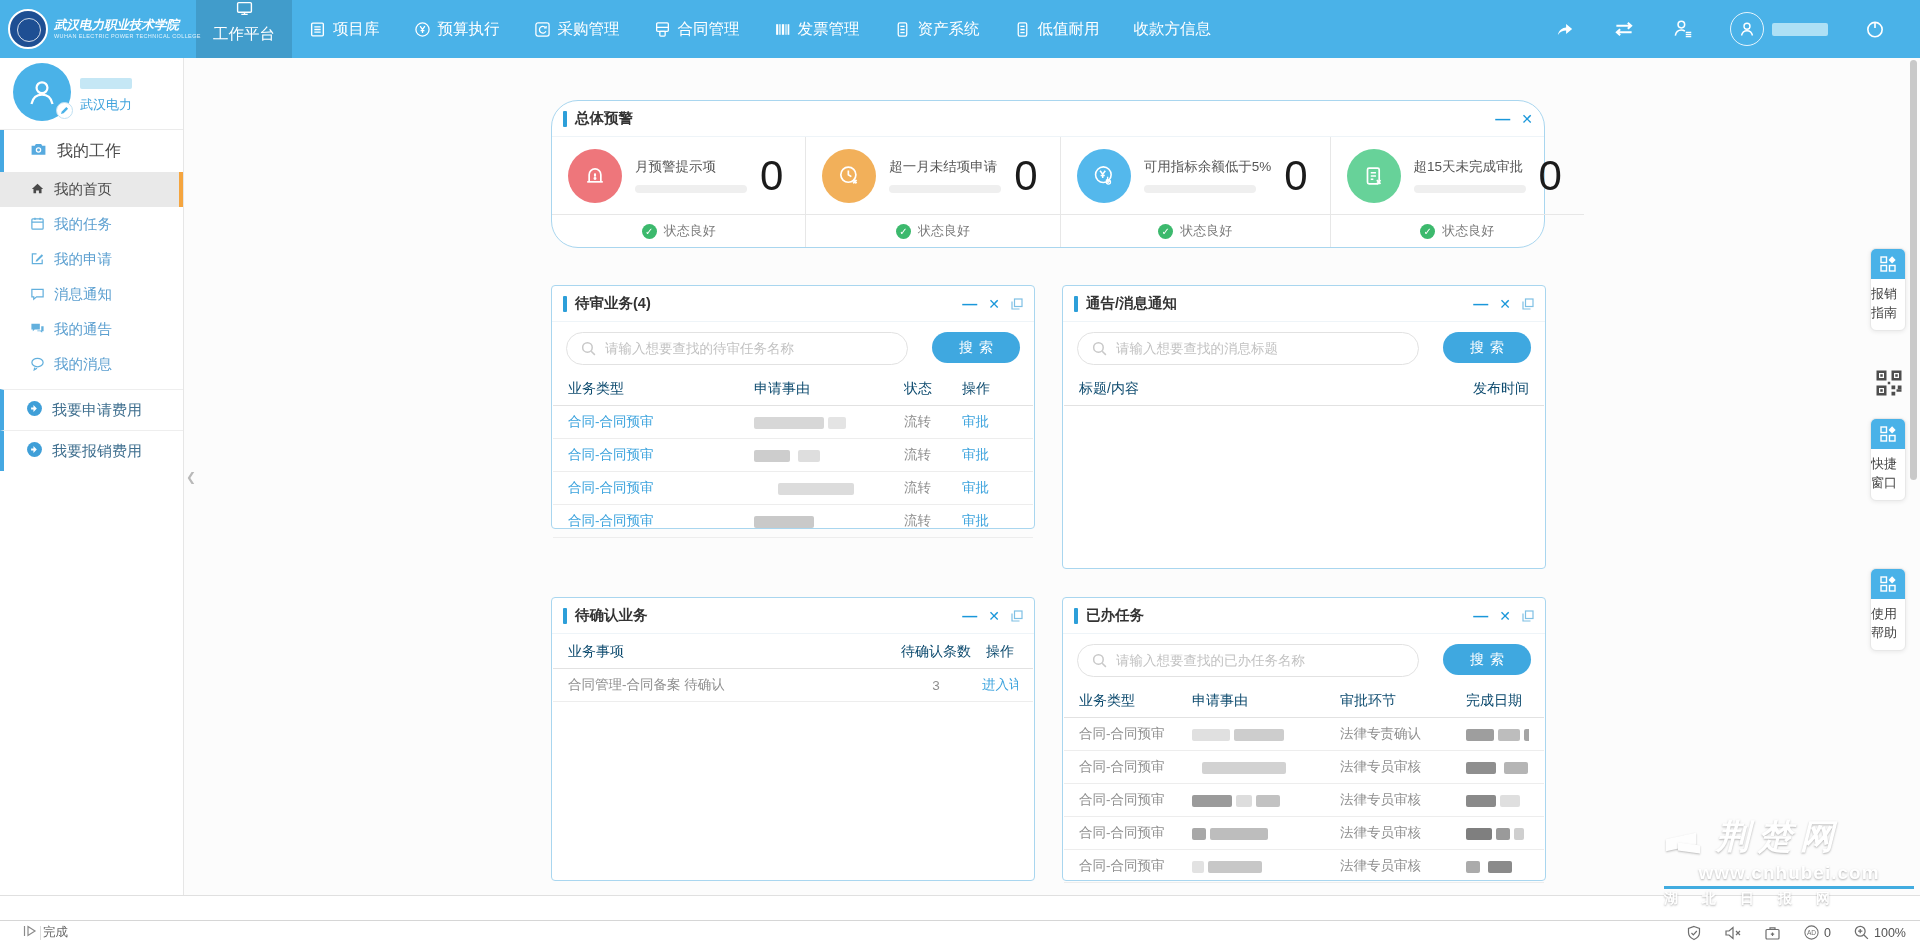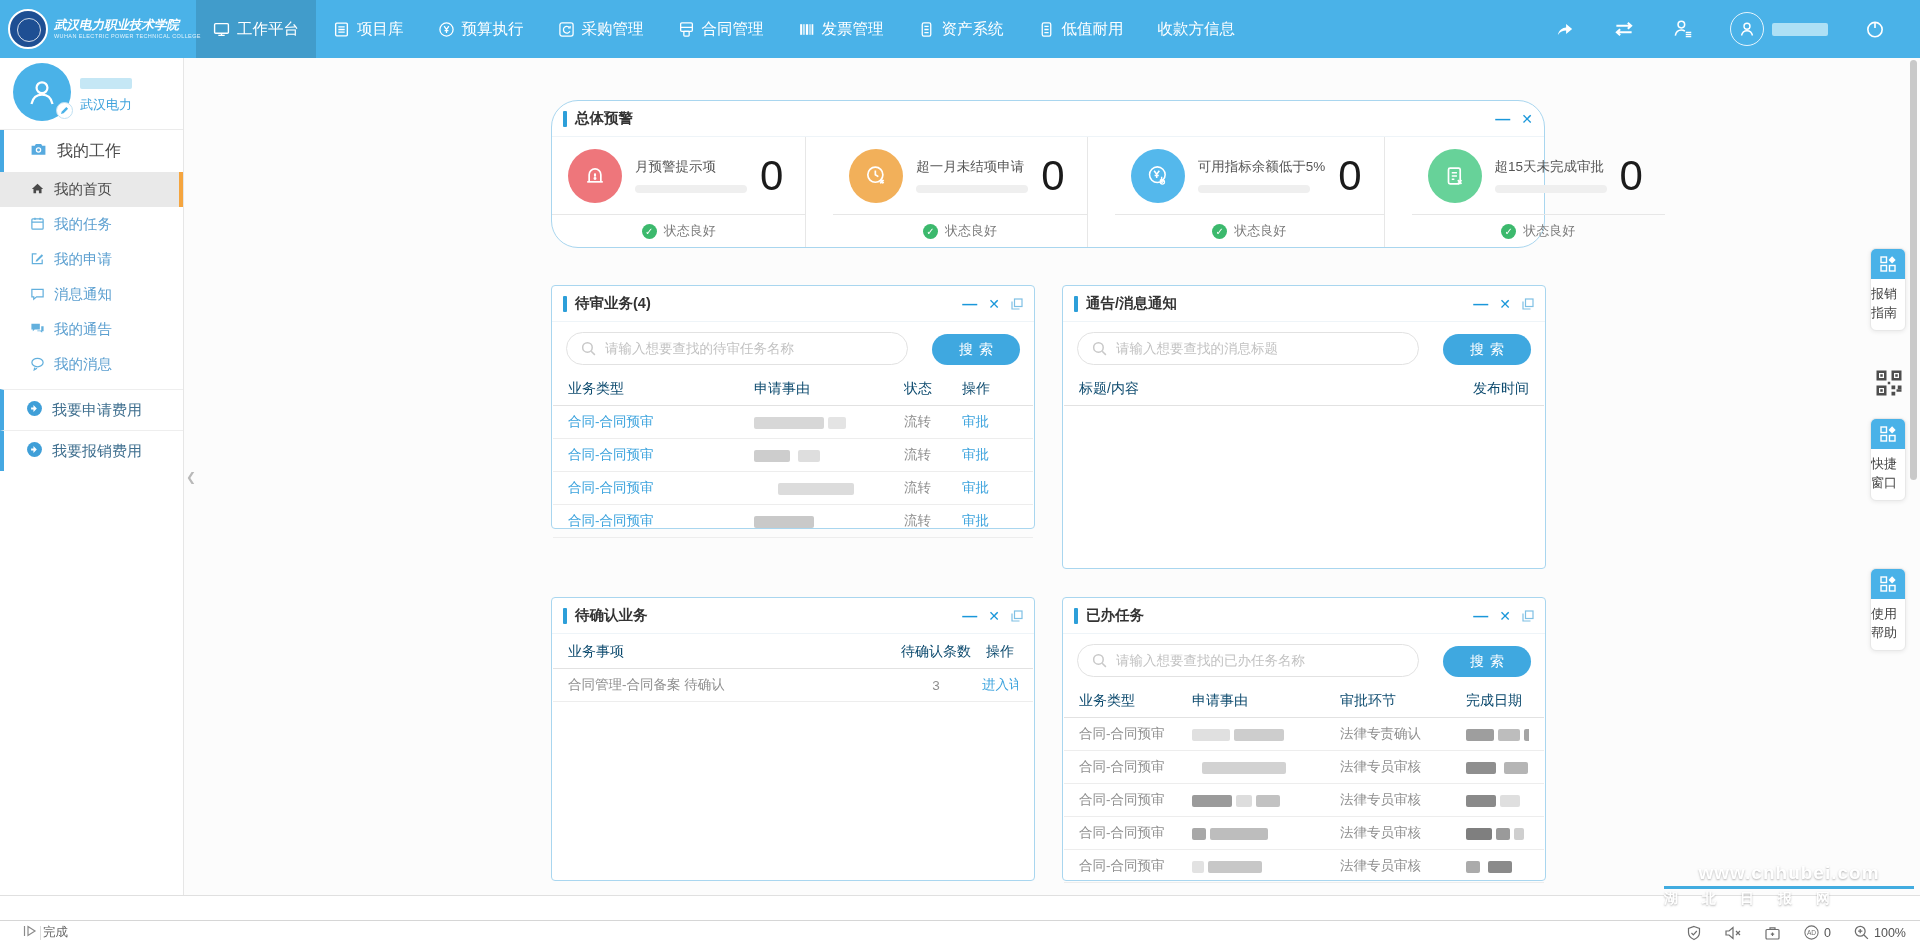--- a/index.html
+++ b/index.html
@@ -14,21 +14,21 @@
   .seal { width:40px; height:40px; border-radius:50%; background:#1e4f93;
     border:2px solid #fff; flex:0 0 auto; position:relative; }
   .seal::after { content:""; position:absolute; left:7px; top:7px; width:22px; height:22px;
     border-radius:50%; border:1px solid rgba(255,255,255,.8); }
   .brand-text { margin-left:6px; line-height:1.1; }
   .brand-title { font-size:12.5px; font-weight:bold; font-style:italic; white-space:nowrap; }
   .brand-sub { font-size:5.5px; letter-spacing:.4px; opacity:.85; white-space:nowrap; }
   .nav-items { display:flex; align-items:stretch; }
   .nav-item { display:flex; align-items:center; gap:7px; padding:0 17px; font-size:15.5px;
     cursor:pointer; white-space:nowrap; }
-  .nav-item.active { background:rgba(0,0,0,.12); }
+  .nav-item.active { background:rgba(0,0,0,.12);flex-direction:column; }
   .nav-item svg { display:block; }
   .topnav-right { margin-left:auto; display:flex; align-items:center; gap:36px; padding-right:34px; }
   .tn-icon { cursor:pointer; display:flex; align-items:center; }
   .avatar-mini { width:34px; height:34px; border-radius:50%; border:1.5px solid rgba(255,255,255,.85);
     display:flex; align-items:center; justify-content:center; }
   .user-wrap { display:flex; align-items:center; gap:8px; }
 
   .redact { display:inline-block; border-radius:2px; vertical-align:middle; }
 
   
@@ -65,38 +65,38 @@
   .panel-header { height:36px; flex:0 0 auto; display:flex; align-items:center; padding:0 11px;
     border-bottom:1px solid #eef4f8; }
   .accent { width:4px; height:16px; background:#2d9fd9; margin-right:8px; border-radius:1px; }
   .panel-title { font-size:14.5px; font-weight:bold; color:#333; }
   .panel-ctrls { margin-left:auto; display:flex; align-items:center; gap:11px; }
   .pc-min { color:#1a97da; font-weight:bold; font-size:15px; line-height:10px; cursor:pointer; }
   .pc-close { color:#1a97da; font-weight:bold; font-size:14px; cursor:pointer; }
   .pc-pop { cursor:pointer; display:flex; }
 
   
-  .alerts-body { flex:1; display:flex;gap:27px; }
+  .alerts-body { flex:1; display:flex; }
   .alert-col { flex:1; display:flex; flex-direction:column; border-right:1px solid #e7e7e7; }
   .alert-col:last-child { border-right:none; }
   .alert-top { flex:1; display:flex; align-items:center; padding:0 16px; gap:13px; }
   .alert-circle { width:54px; height:54px; border-radius:50%; flex:0 0 auto;
     display:flex; align-items:center; justify-content:center; }
   .c-red{background:#ee767b;} .c-orange{background:#f2b05a;} .c-blue{background:#54b8ec;} .c-green{background:#67d299;}
   .alert-mid { display:flex; flex-direction:column; gap:9px; }
   .alert-label { font-size:13.5px; color:#555; white-space:nowrap; }
   .alert-bar { width:112px; height:8px; border-radius:4px; background:#efefef; }
   .alert-value { margin-left:auto; font-size:42px; font-weight:300; color:#1b1b1b; padding-right:6px; }
   .alert-status { height:33px; border-top:1px solid #e7e7e7; display:flex; align-items:center;
     justify-content:center; gap:7px; font-size:13px; color:#7b7b7b; }
   .chk { width:15px; height:15px; border-radius:50%; background:#3cb96d; color:#fff; font-size:10px;
     display:flex; align-items:center; justify-content:center; }
 
   
-  .search-row { display:flex; align-items:flex-end; gap:24px; padding:10px 14px 8px; flex:0 0 auto; }
+  .search-row { display:flex; align-items:flex-start; gap:24px; padding:10px 14px 8px; flex:0 0 auto; }
   .search-box { flex:1; position:relative; }
   .search-box input { width:100%; height:33px; border:1px solid #e2e2e2; border-radius:17px;
     padding:0 14px 0 38px; font-size:13.5px; color:#666; outline:none; background:#fff;
     font-family:inherit; }
   .search-box input::placeholder { color:#c2c2c2; }
   .search-glass { position:absolute; left:14px; top:8px; }
   .search-btn { width:88px; height:31px; border:none; border-radius:16px; background:#3fa8e0;
     color:#fff; font-size:14px; letter-spacing:6px; padding-left:6px; cursor:pointer; font-family:inherit; }
 
   
@@ -709,20 +709,24 @@
             </svg>
           </div>
         <div class="rw-label">使用帮助</div>
       </div>
 
       <div class="scrollbar"></div>
     </div>
   </div>
 
   <div class="watermark">
+    <div class="wm-row1">
+      <span class="wm-logo"></span>
+      <span class="wm-name">荆楚网</span>
+    </div>
     <div class="wm-url">www.cnhubei.com</div>
     <div class="wm-line"></div>
     <div class="wm-caption">湖北日报网</div>
   </div>
 
   <div class="bottom-strip"></div>
 
   <div class="statusbar">
     <div class="sb-left">
       <span><svg width="16" height="14" viewBox="0 0 16 14" fill="none" stroke="#8a8a8a" stroke-width="1.2">

